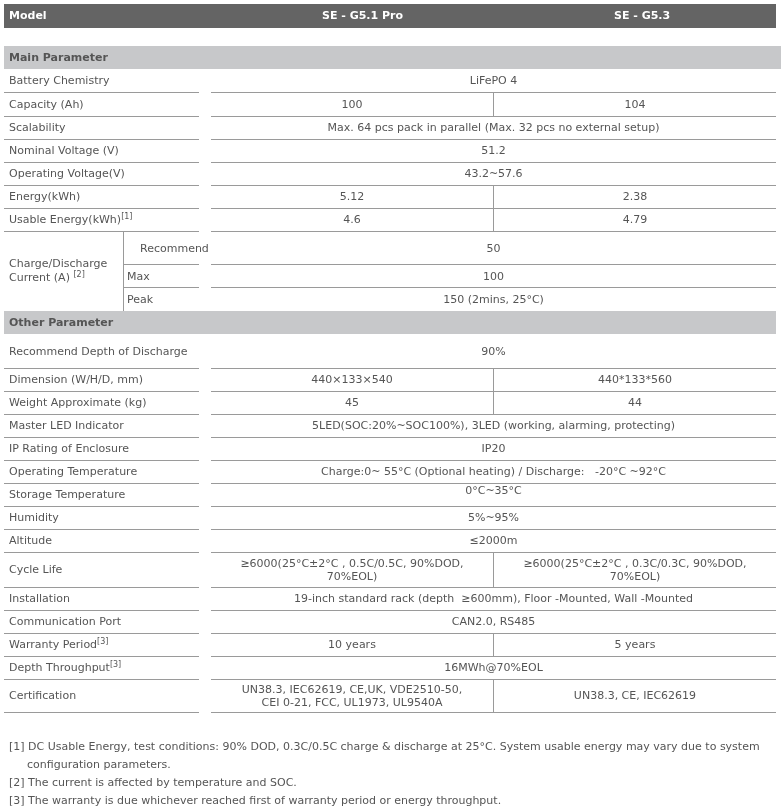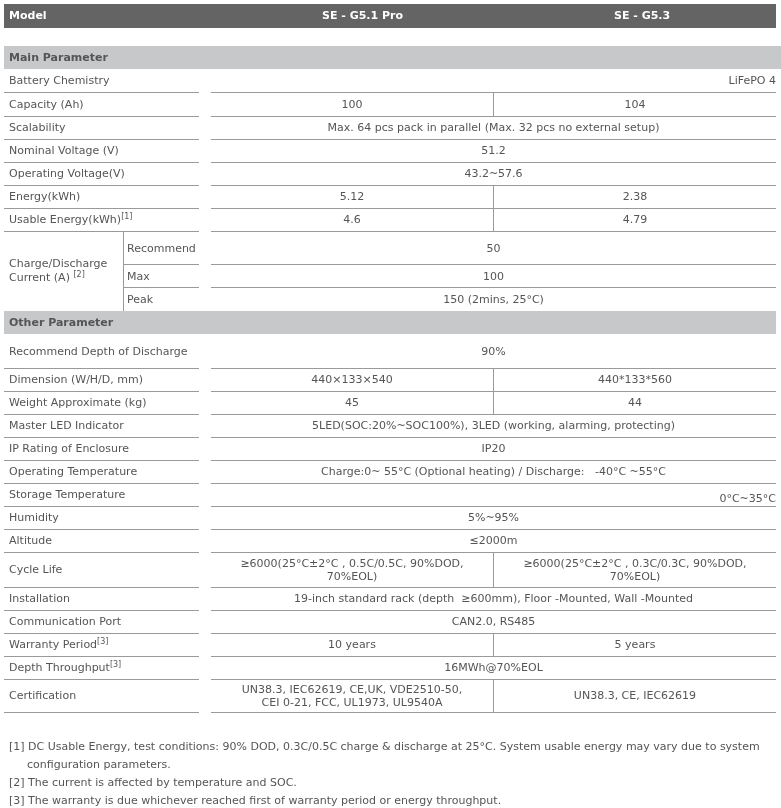--- a/index.html
+++ b/index.html
@@ -40,21 +40,21 @@
   <span style="left:610px;">SE - G5.3</span>
 </div>
 
 <div class="section" style="top:46px;padding-left:35px;">
   <span>Main Parameter</span>
 </div>
 
 <div id="main-rows">
     <div class="row" style="top: 69px; height: 23px;">
       <div class="lbl" style="top: 4.5px;"><span>Battery Chemistry</span></div>
-      <div class="val" style="left: 211px; width: 565px; top: 5px; white-space: pre; text-align: right;">LiFePO 4</div>
+      <div class="val" style="left: 211px; width: 565px; top: 5px; white-space: pre;">LiFePO 4</div>
       <div class="line" style="left: 4px; width: 195px; top: 23px;"></div>
       <div class="line" style="left: 211px; width: 565px; top: 23px;"></div>
     </div>
     <div class="row" style="top: 93px; height: 23px;">
       <div class="lbl" style="top: 4.5px; text-align: right;"><span>Capacity (Ah)</span></div>
       <div class="val" style="left: 211px; width: 282px; top: 5px; white-space: pre-line;">100</div>
       <div class="val" style="left: 494px; width: 282px; top: 5px; white-space: pre-line;">104</div>
       <div class="vline" style="left: 493px; top: 0px; height: 23px;"></div>
       <div class="line" style="left: 4px; width: 195px; top: 23px;"></div>
       <div class="line" style="left: 211px; width: 565px; top: 23px;"></div>
@@ -93,21 +93,21 @@
       <div class="line" style="left: 211px; width: 565px; top: 23px;"></div>
     </div>
   </div>
 
 <div id="current-block">
   <div class="lbl" style="top:257px; line-height:14px;">
     <div>Charge/Discharge</div>
     <div><span>Current (A)</span> <sup>[2]</sup></div>
   </div>
   <div class="vline" style="left:123px; top:231px; height:80px;"></div>
-  <div class="lbl" style="left:127px; top:242px;">Recommend</div>
+  <div class="lbl" style="left:140px; top:242px;">Recommend</div>
   <div class="val" style="left:211px; width:565px; top:242px;">50</div>
   <div class="line" style="left:123px; width:76px; top:264px;"></div>
   <div class="line" style="left:211px; width:565px; top:264px;"></div>
   <div class="lbl" style="left:127px; top:270px;">Max</div>
   <div class="val" style="left:211px; width:565px; top:270px;">100</div>
   <div class="line" style="left:123px; width:76px; top:287px;"></div>
   <div class="line" style="left:211px; width:565px; top:287px;"></div>
   <div class="lbl" style="left:127px; top:293px;">Peak</div>
   <div class="val" style="left:211px; width:565px; top:293px;">150 (2mins, 25°C)</div>
 </div>
@@ -146,27 +146,27 @@
       <div class="line" style="left: 211px; width: 565px; top: 23px;"></div>
     </div>
     <div class="row" style="top: 437px; height: 23px;">
       <div class="lbl" style="top: 4.5px;"><span>IP Rating of Enclosure</span></div>
       <div class="val" style="left: 211px; width: 565px; top: 5px; white-space: pre;">IP20</div>
       <div class="line" style="left: 4px; width: 195px; top: 23px;"></div>
       <div class="line" style="left: 211px; width: 565px; top: 23px;"></div>
     </div>
     <div class="row" style="top: 460px; height: 23px;">
       <div class="lbl" style="top: 4.5px;"><span>Operating Temperature</span></div>
-      <div class="val" style="left: 211px; width: 565px; top: 5px; white-space: pre;">Charge:0~ 55°C (Optional heating) / Discharge:   -40°C ~55°C</div>
+      <div class="val" style="left: 211px; width: 565px; top: 5px; white-space: pre;">Charge:0~ 55°C (Optional heating) / Discharge:   -20°C ~92°C</div>
       <div class="line" style="left: 4px; width: 195px; top: 23px;"></div>
       <div class="line" style="left: 211px; width: 565px; top: 23px;"></div>
     </div>
     <div class="row" style="top: 483px; height: 23px;">
       <div class="lbl" style="top: 4.5px;"><span>Storage Temperature</span></div>
-      <div class="val" style="left: 211px; width: 565px; top: 9px; white-space: pre; text-align: right;">0°C~35°C</div>
+      <div class="val" style="left: 211px; width: 565px; top: 1px; white-space: pre;">0°C~35°C</div>
       <div class="line" style="left: 4px; width: 195px; top: 23px;"></div>
       <div class="line" style="left: 211px; width: 565px; top: 23px;"></div>
     </div>
     <div class="row" style="top: 506px; height: 23px;">
       <div class="lbl" style="top: 4.5px;"><span>Humidity</span></div>
       <div class="val" style="left: 211px; width: 565px; top: 5px; white-space: pre;">5%~95%</div>
       <div class="line" style="left: 4px; width: 195px; top: 23px;"></div>
       <div class="line" style="left: 211px; width: 565px; top: 23px;"></div>
     </div>
     <div class="row" style="top: 529px; height: 23px;">

